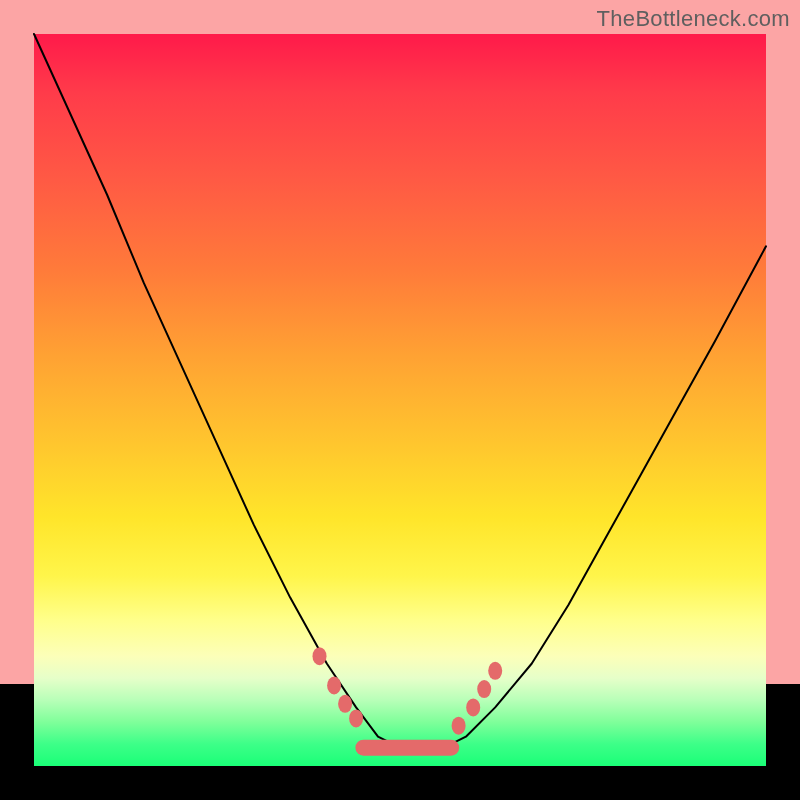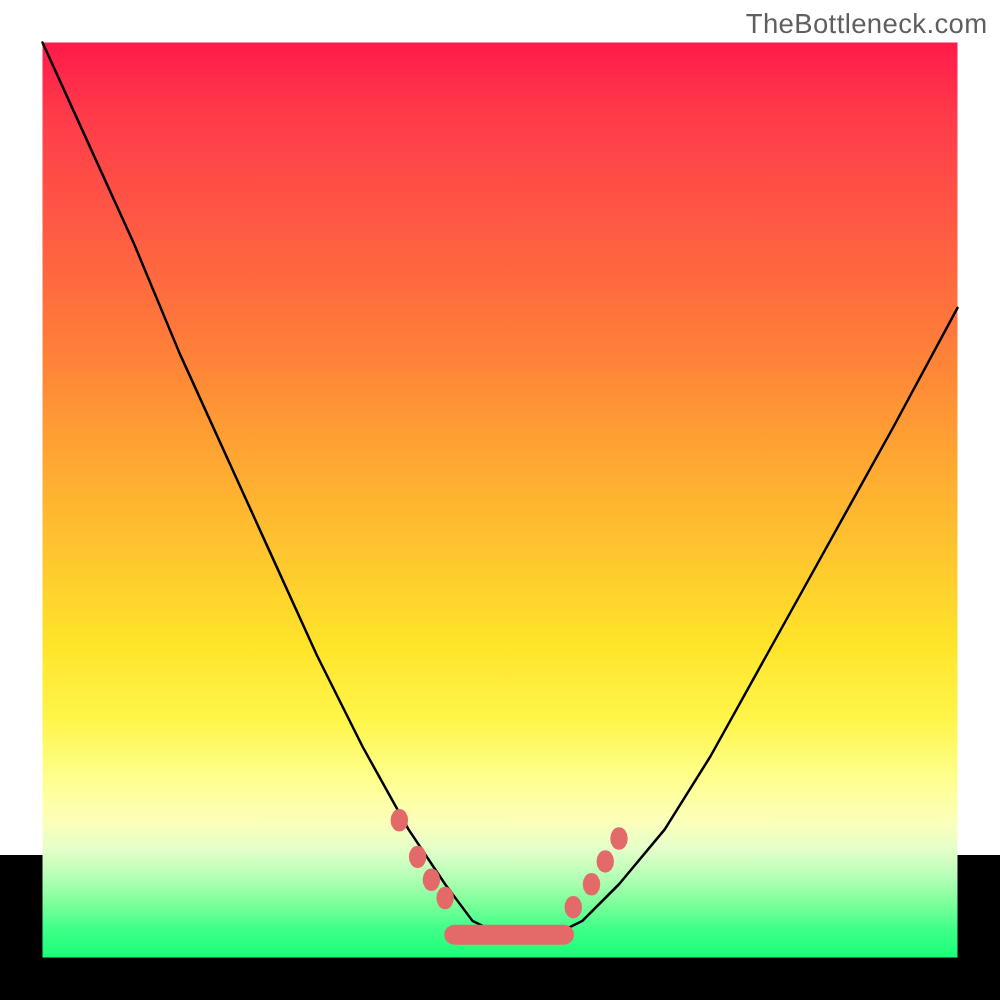--- a/index.html
+++ b/index.html
@@ -8,21 +8,21 @@
     width: 800px;
     height: 800px;
     overflow: hidden;
     background: #000;
     font-family: Arial, Helvetica, sans-serif;
   }
   .frame {
     position: relative;
     width: 800px;
     height: 684px;
-    background: #ffffff;
+    background: #fca5a5;
   }
   .plot {
     position: absolute;
     left: 34px;
     top: 34px;
     width: 732px;
     height: 732px;
     
     background: linear-gradient(to bottom,
       #ff1a4a 0%,

